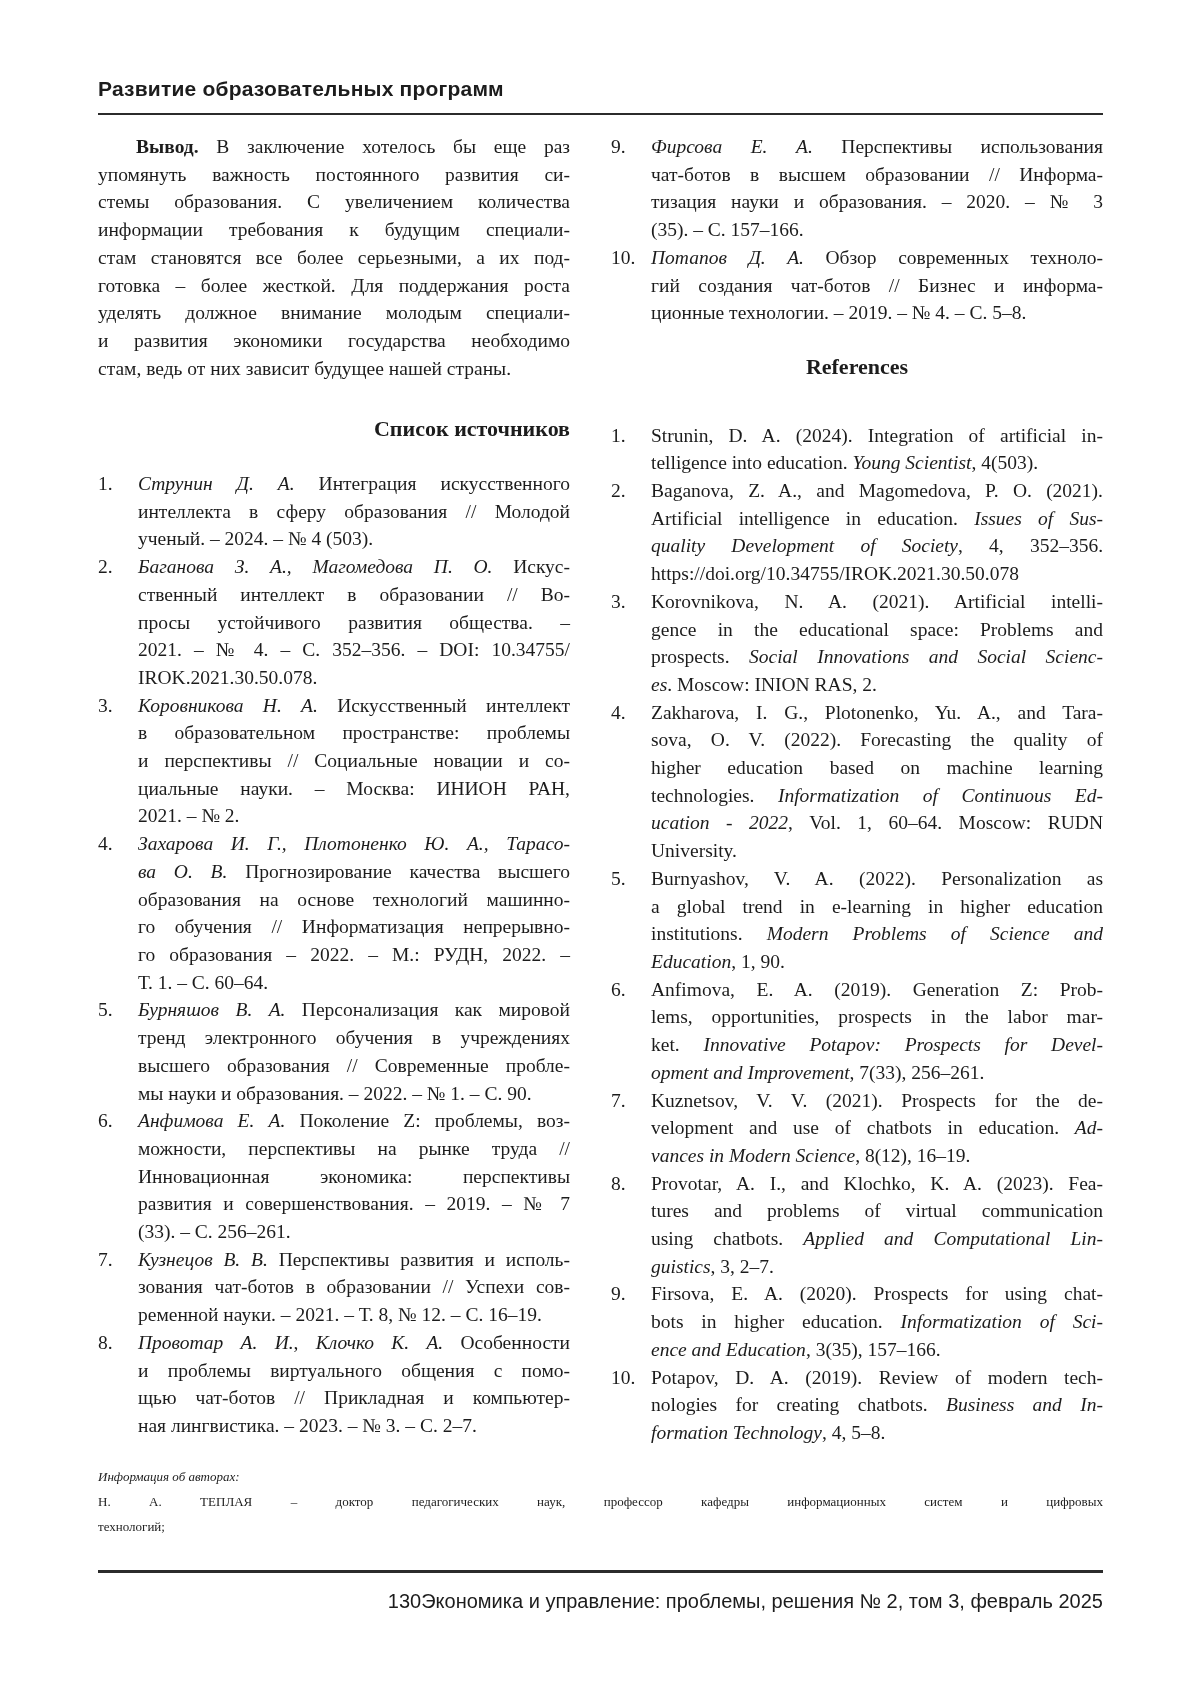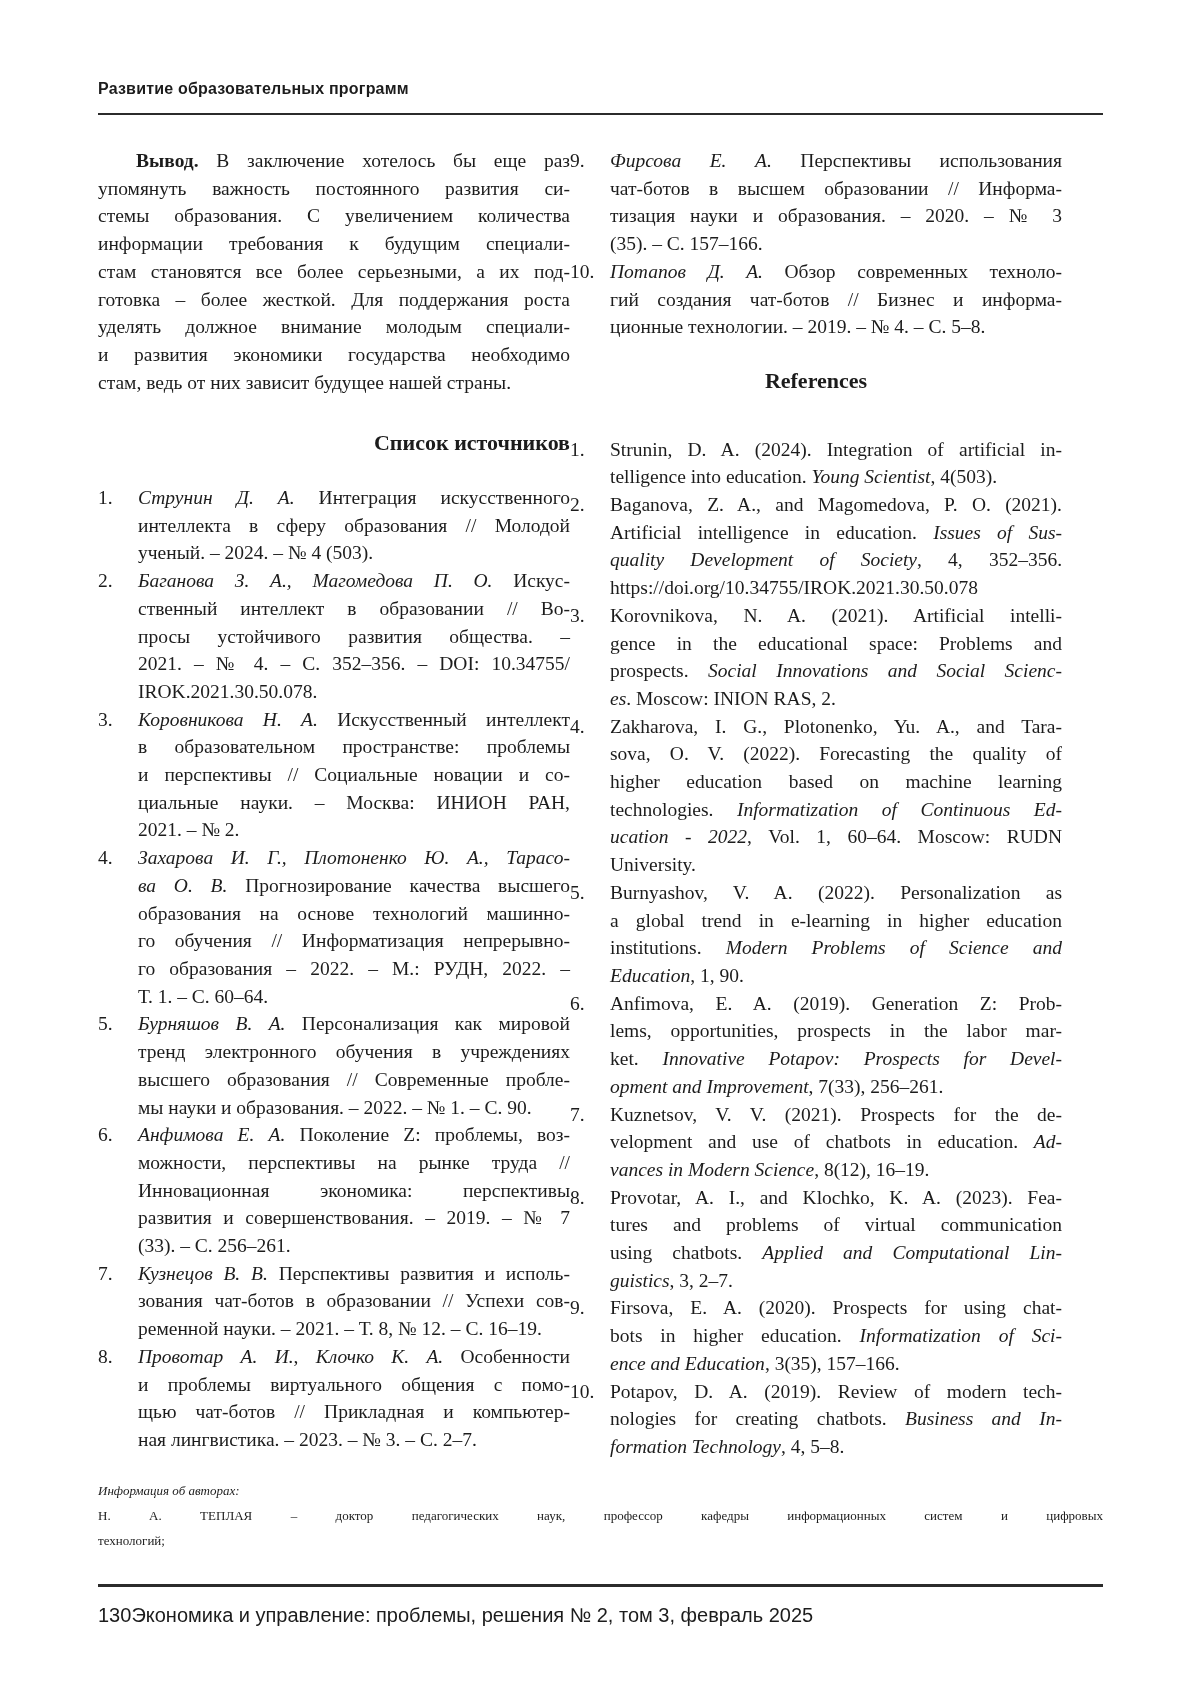--- a/index.html
+++ b/index.html
@@ -4,25 +4,25 @@
 <style>
   html,body{margin:0;padding:0;background:#ffffff;}
   .page{
     position:relative;width:1200px;height:1698px;background:#ffffff;
     color:#1c1c1c;overflow:hidden;
     font-family:"Liberation Serif",serif;
   }
   .content{padding:0 97px 0 98px;}
   .running-head{
     padding-top:76px;font-family:"Liberation Sans",sans-serif;
-    font-weight:bold;font-size:16px;line-height:26px;letter-spacing:.2px;
+    font-weight:bold;font-size:21px;line-height:26px;letter-spacing:.2px;
   }
   .head-rule{margin-top:11px;height:2px;background:#2b2b2b;}
   .columns{
-    display:flex;margin-top:32px;
+    display:flex;gap:41px;margin-top:18px;
     font-size:19.5px;line-height:27.7px;font-family:Liberation Serif, serif;
   }
   .col-left{width:472px;flex:0 0 472px;}
   .col-right{width:492px;flex:0 0 492px;}
   .line{
     white-space:nowrap;text-align:justify;text-align-last:justify;
   }
   .line.last{text-align-last:left;}
   .line.indent{text-indent:38px;}
   .sec-heading{
@@ -30,21 +30,21 @@
   }
   .sec-heading.ru{margin:33px 0 27px 0;text-align:right;}
   .sec-heading.en{margin:26px 0 41px 0;}
   .ref-item{display:flex;}
   .ref-num{flex:0 0 40px;width:40px;}
   .ref-body{flex:1 1 auto;min-width:0;}
   .authors{margin-top:17px;font-size:13px;line-height:25px;}
   .authors-heading{font-style:italic;}
   .foot-rule{margin-top:31px;height:3px;background:#2b2b2b;}
   .footer-row{
-    margin-top:16px;display:flex;justify-content:flex-start;align-items:baseline;
+    margin-top:16px;display:flex;justify-content:flex-end;align-items:baseline;
     font-family:"Liberation Sans",sans-serif;font-size:20px;line-height:24px;
   }
 </style>
 </head>
 <body>
 
 <div class="page">
   <div class="content">
 
     <div class="running-head">Развитие образовательных программ</div>

